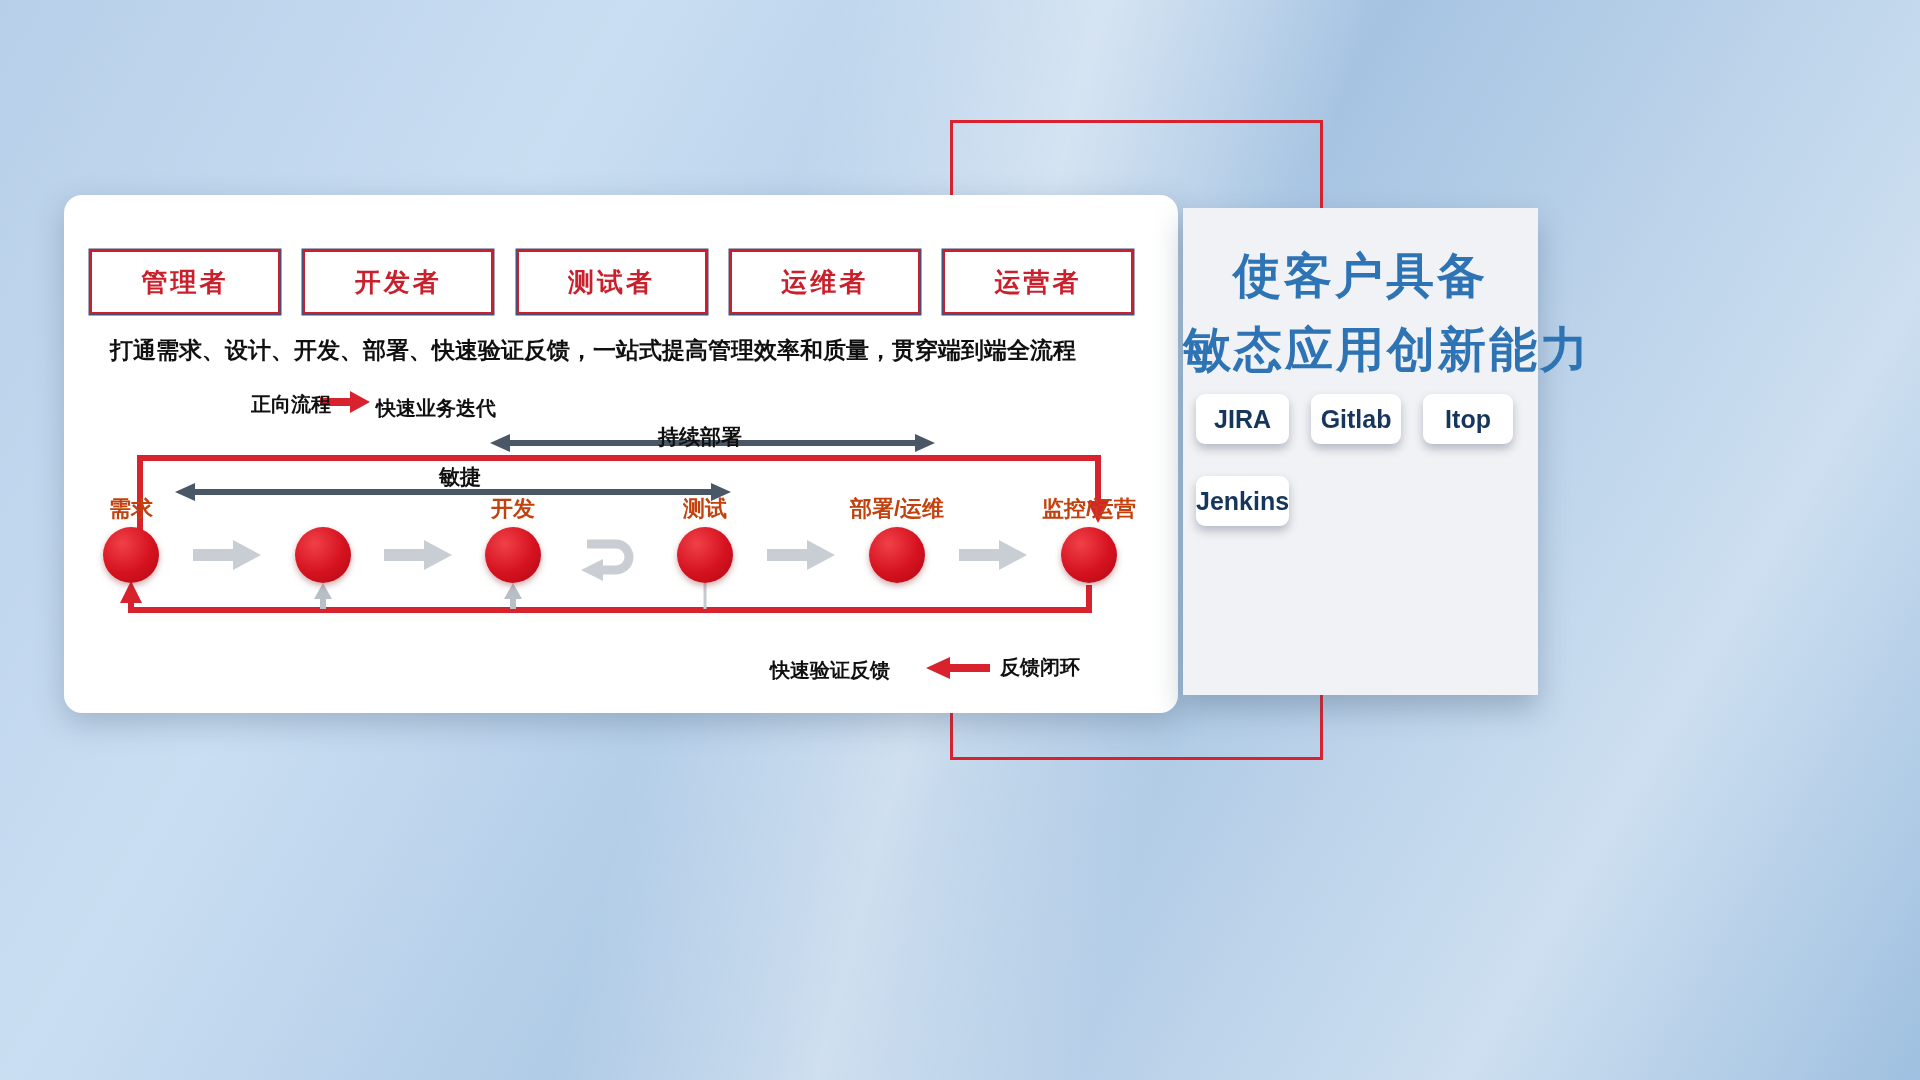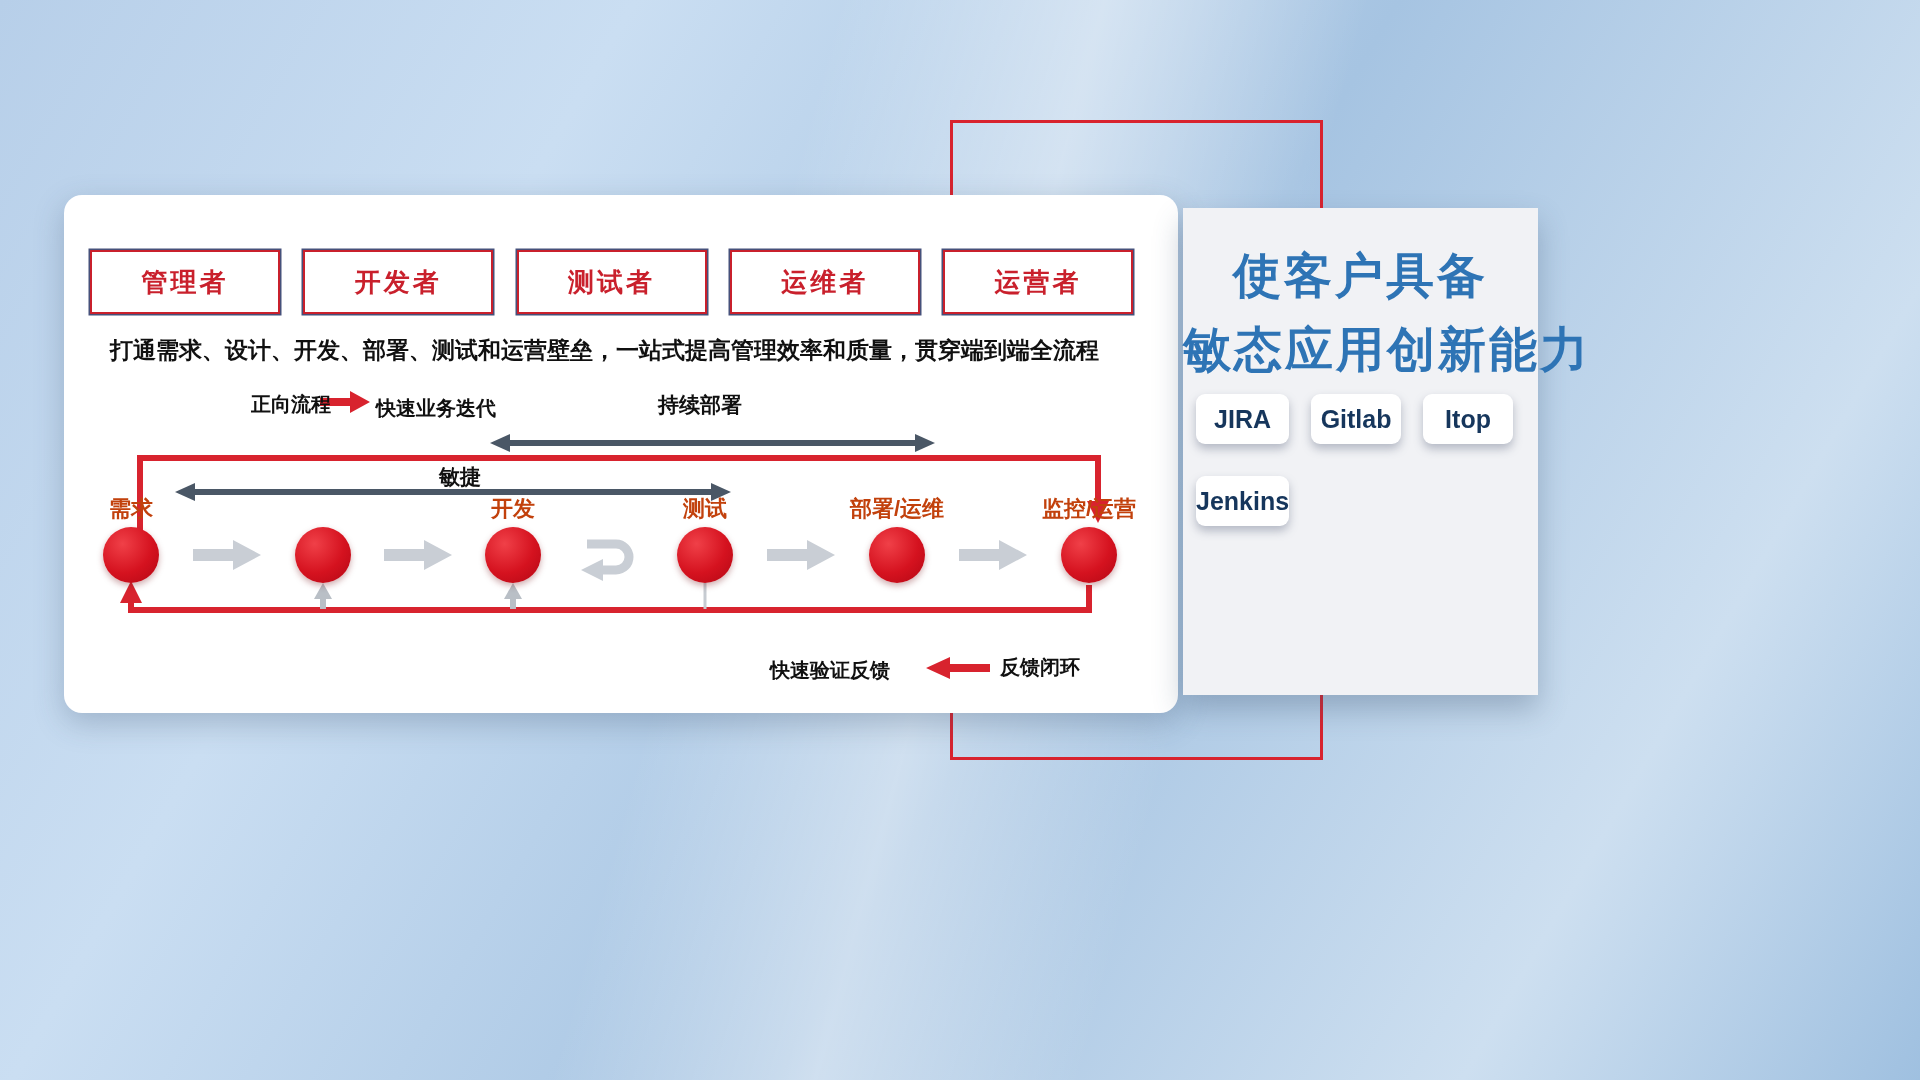--- a/index.html
+++ b/index.html
@@ -100,21 +100,21 @@
         <span>测试者</span>
       </div>
       <div class="role-box">
         <span>运维者</span>
       </div>
       <div class="role-box">
         <span>运营者</span>
       </div>
     </div>
 
-    <div class="subtitle">打通需求、设计、开发、部署、测试和运营壁垒，一站式提高管理效率和质量，贯穿端到端全流程</div>
+    <div class="subtitle">打通需求、设计、开发、部署、快速验证反馈，一站式提高管理效率和质量，贯穿端到端全流程</div>
 
     <svg class="diagram" viewBox="0 0 1114 518" width="1114" height="518">
 
       <g>
         <line x1="440" y1="248" x2="857" y2="248" stroke="#4a5766" stroke-width="6"></line>
         <polygon points="426,248 446,239 446,257" fill="#4a5766"></polygon>
         <polygon points="871,248 851,239 851,257" fill="#4a5766"></polygon>
       </g>
 
       <g>
@@ -153,21 +153,21 @@
         <polygon points="517,375 539,364 539,386" fill="#c9ced5"></polygon>
       </g>
 
       <polygon points="256,203 286,203 286,196 306,207 286,218 286,211 256,211" fill="#d8232e"></polygon>
       <polygon points="926,469 886,469 886,462 862,473 886,484 886,477 926,477" fill="#d8232e"></polygon>
     </svg>
 
     <div class="txt sz20" style="left:187px; top:196px;text-align:center;">正向流程</div>
     <div class="txt sz20" style="left:312px; top:200px;">快速业务迭代</div>
 
-    <div class="txt sz21 centerx" style="left:636px; top:196px;">持续部署</div>
+    <div class="txt sz21 centerx" style="left:636px; top:228px;">持续部署</div>
     <div class="txt sz21 centerx" style="left:396px; top:268px;">敏捷</div>
 
     <div class="stage-label" style="left:67px;">需求</div>
     <div class="stage-label" style="left:259px;margin-top:40px;">设计</div>
     <div class="stage-label" style="left:449px;">开发</div>
     <div class="stage-label" style="left:641px;">测试</div>
     <div class="stage-label" style="left:833px;">部署/运维</div>
     <div class="stage-label" style="left:1025px;">监控/运营</div>
 
     <div class="node" style="left:67px;"></div>

